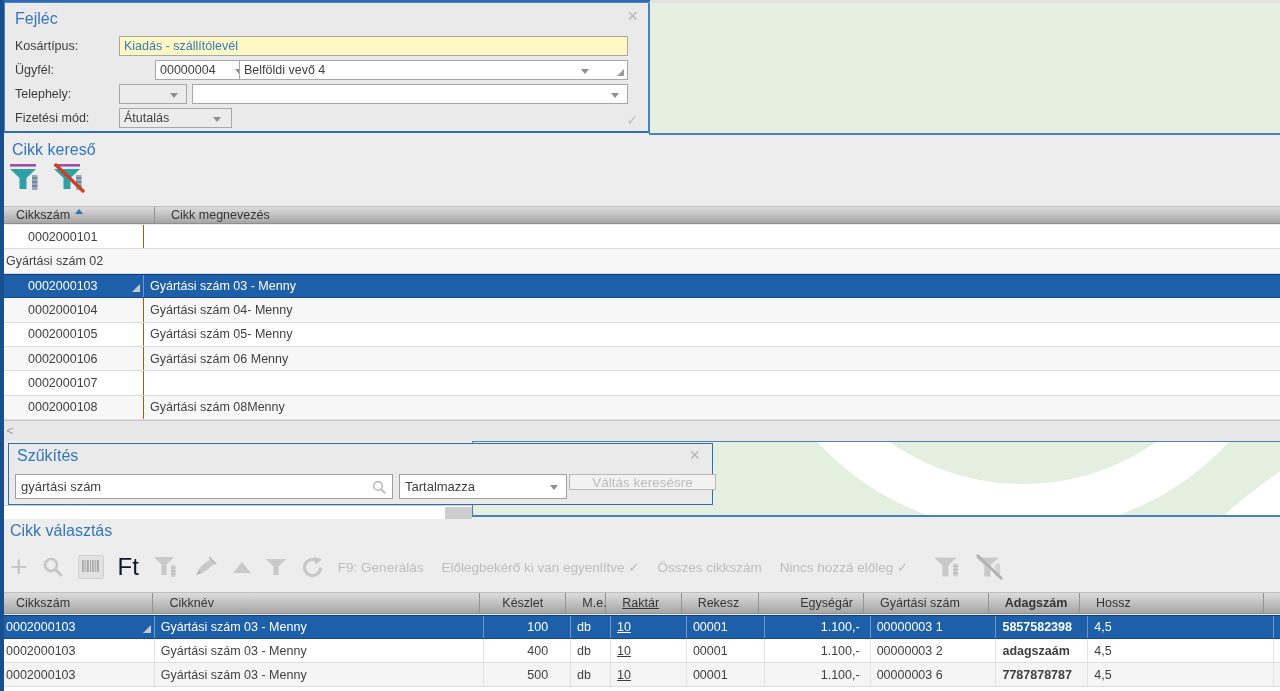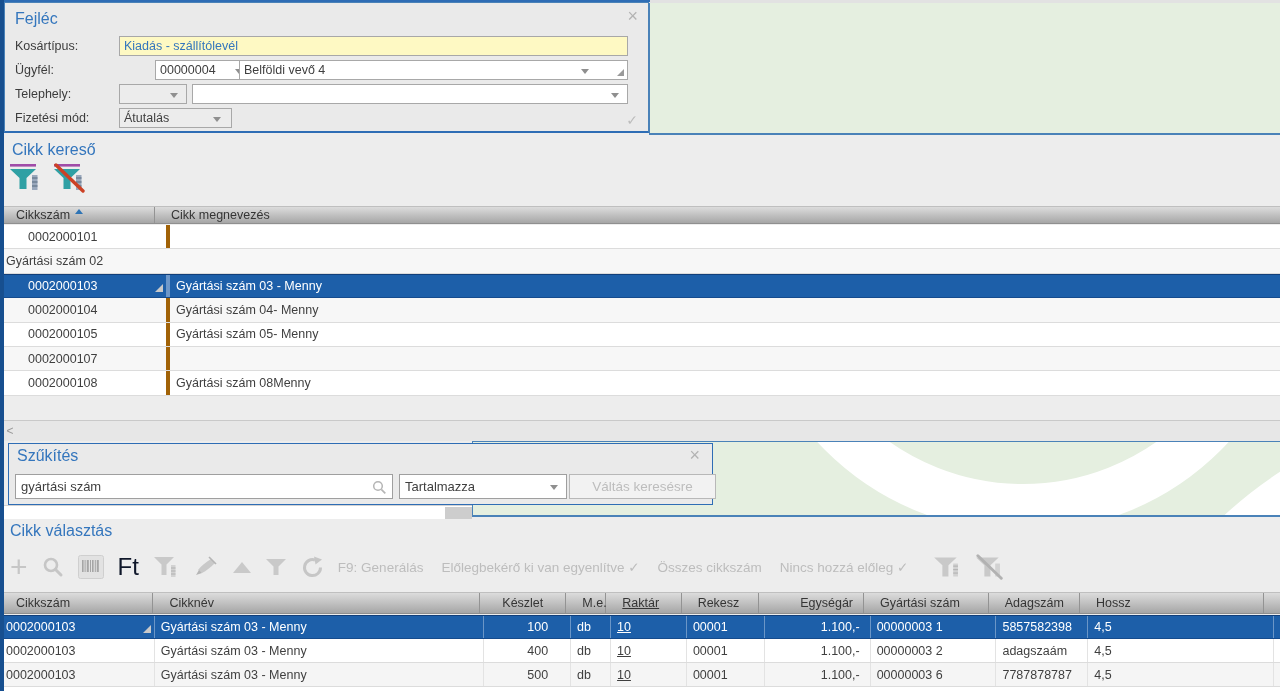--- a/index.html
+++ b/index.html
@@ -50,21 +50,21 @@
   .hc { height:100%; display:flex; align-items:center; padding-left:16px; border-right:1px solid #939393; }
   .khead .c0 { width:155px; gap:5px; }
   .khead .c1 { flex:1; border-right:none; }
   .sort-up { width:0; height:0; border-left:4px solid transparent; border-right:4px solid transparent;
              border-bottom:5px solid #2e74b5; margin-bottom:7px; }
 
   .kbody { left:0; top:225px; width:1280px; }
   .krow { display:flex; height:24.4px; background:#fff; border-bottom:1px solid #dcdcdc; align-items:stretch; }
   .krow:nth-child(even) { background:#f7f7f7; }
   .gc { display:flex; align-items:center; padding-left:6px; overflow:hidden; white-space:nowrap; }
-  .krow .c0 { width:170px; position:relative; border-right:4px solid #a16207;padding-left:28px; }
+  .krow .c0 { width:144px; position:relative; border-right:1px solid #a16207;padding-left:28px; }
   .krow .c1 { flex:1; }
   .krow.sel, .vrow.sel { background:#1d5fa9 !important; color:#fff;
                          border-bottom-color:#154b8d; border-top:1px solid #123f7a; }
   .krow.sel .c0 { border-right-color:#6d97c9; }
   .corner-mark { position:absolute; right:3px; bottom:5px; width:0; height:0;
                  border-left:8px solid transparent; border-bottom:8px solid #c9c9c9; }
 
   .kscroll { left:0; top:420px; width:1280px; height:21px; background:#e7e7e7;
              border-top:1px solid #c9c9c9; display:flex; align-items:center; }
   .kscroll .arrow { width:20px; text-align:center; color:#9a9a9a; font-size:12px; }
@@ -81,21 +81,21 @@
 
   .szukites { left:8px; top:443px; width:705px; height:62px; background:#eaeaea;
               border:1px solid #2e6db5; z-index:10; }
   .szukites .panel-title { position:absolute; left:8px; top:3px; }
   .search-box { position:absolute; left:6px; top:30px; width:378px; height:25px; background:#fff;
                 border:1px solid #9f9f9f; display:flex; align-items:center; padding-left:5px; font-size:13px; }
   .search-box svg { position:absolute; right:5px; top:5px; }
   .match-select { position:absolute; left:390px; top:30px; width:168px; height:25px; background:#fff;
                   border:1px solid #9f9f9f; display:flex; align-items:center; padding-left:5px; font-size:13px; }
   .match-select .caret { right:8px; top:10px; }
-  .switch-btn { position:absolute; left:560px; top:30px; width:147px; height:25px; background:#f2f2f2;
+  .switch-btn { position:absolute; left:560px; top:30px; width:147px; height:16px; background:#f2f2f2;
                 border:1px solid #b8b8b8; color:#bdbdbd; font-size:13.5px;
                 display:flex; align-items:center; justify-content:center; }
 
   
   .valasztas-title { position:absolute; left:10px; top:522px; }
   .vtoolbar { position:absolute; left:10px; top:547px; width:1264px; height:40px;
               display:flex; align-items:center; color:#c3c3c3; }
   .vtoolbar .ico { display:flex; align-items:center; justify-content:center; margin-right:14px; }
   .tb-plus { font-size:30px; line-height:24px; color:#c6c6c6; }
   .tb-ft { font-size:24px; color:#0f172a; }
@@ -105,21 +105,21 @@
 
   .vhead { top:592px; height:22px; }
   .vbody { left:0; top:615px; width:1280px; }
   .vrow { display:flex; height:24px; background:#fff; border-bottom:1px solid #dcdcdc; align-items:stretch; }
   .vrow:nth-child(odd) { background:#f5f5f5; }
   .vrow .gc { border-right:1px solid #e3e3e3; position:relative; }
   .vrow.sel .gc { border-right-color:rgba(255,255,255,.35); }
   .cw0 { width:155px; } .cw1 { width:330px; } .cw2 { width:87px; justify-content:flex-end; padding-right:22px; }
   .cw3 { width:40px; } .cw4 { width:76px;text-decoration:underline; } .cw5 { width:78px; }
   .cw6 { width:106px; justify-content:flex-end; padding-right:10px; }
-  .cw7 { width:126px; } .cw8 { width:92px; } .cw9 { width:186px; } .cw10 { flex:1; border-right:none !important; }
+  .cw7 { width:126px; } .cw8 { width:92px;font-weight:bold; } .cw9 { width:186px; } .cw10 { flex:1; border-right:none !important; }
   .vhead .hc.cw2, .vhead .hc.cw6 { justify-content:flex-end; }
   .vfill { left:0; top:687px; width:1280px; height:4px; background:#fff; }
 </style>
 </head>
 <body>
 
 <div class="screen">
 
   <div class="abs topbar"></div>
   <div class="abs top-blue"></div>
@@ -217,20 +217,24 @@
       </div>
       <div class="gc c1">Gyártási szám 03 - Menny</div>
     </div>
     <div class="krow">
       <div class="gc c0">0002000104</div>
       <div class="gc c1">Gyártási szám 04- Menny</div>
     </div>
     <div class="krow">
       <div class="gc c0">0002000105</div>
       <div class="gc c1">Gyártási szám 05- Menny</div>
+    </div>
+    <div class="krow">
+      <div class="gc c0">0002000106</div>
+      <div class="gc c1">Gyártási szám 06 Menny</div>
     </div>
     <div class="krow">
       <div class="gc c0">0002000107</div>
     </div>
     <div class="krow">
       <div class="gc c0">0002000108</div>
       <div class="gc c1">Gyártási szám 08Menny</div>
     </div>
   </div>
 

